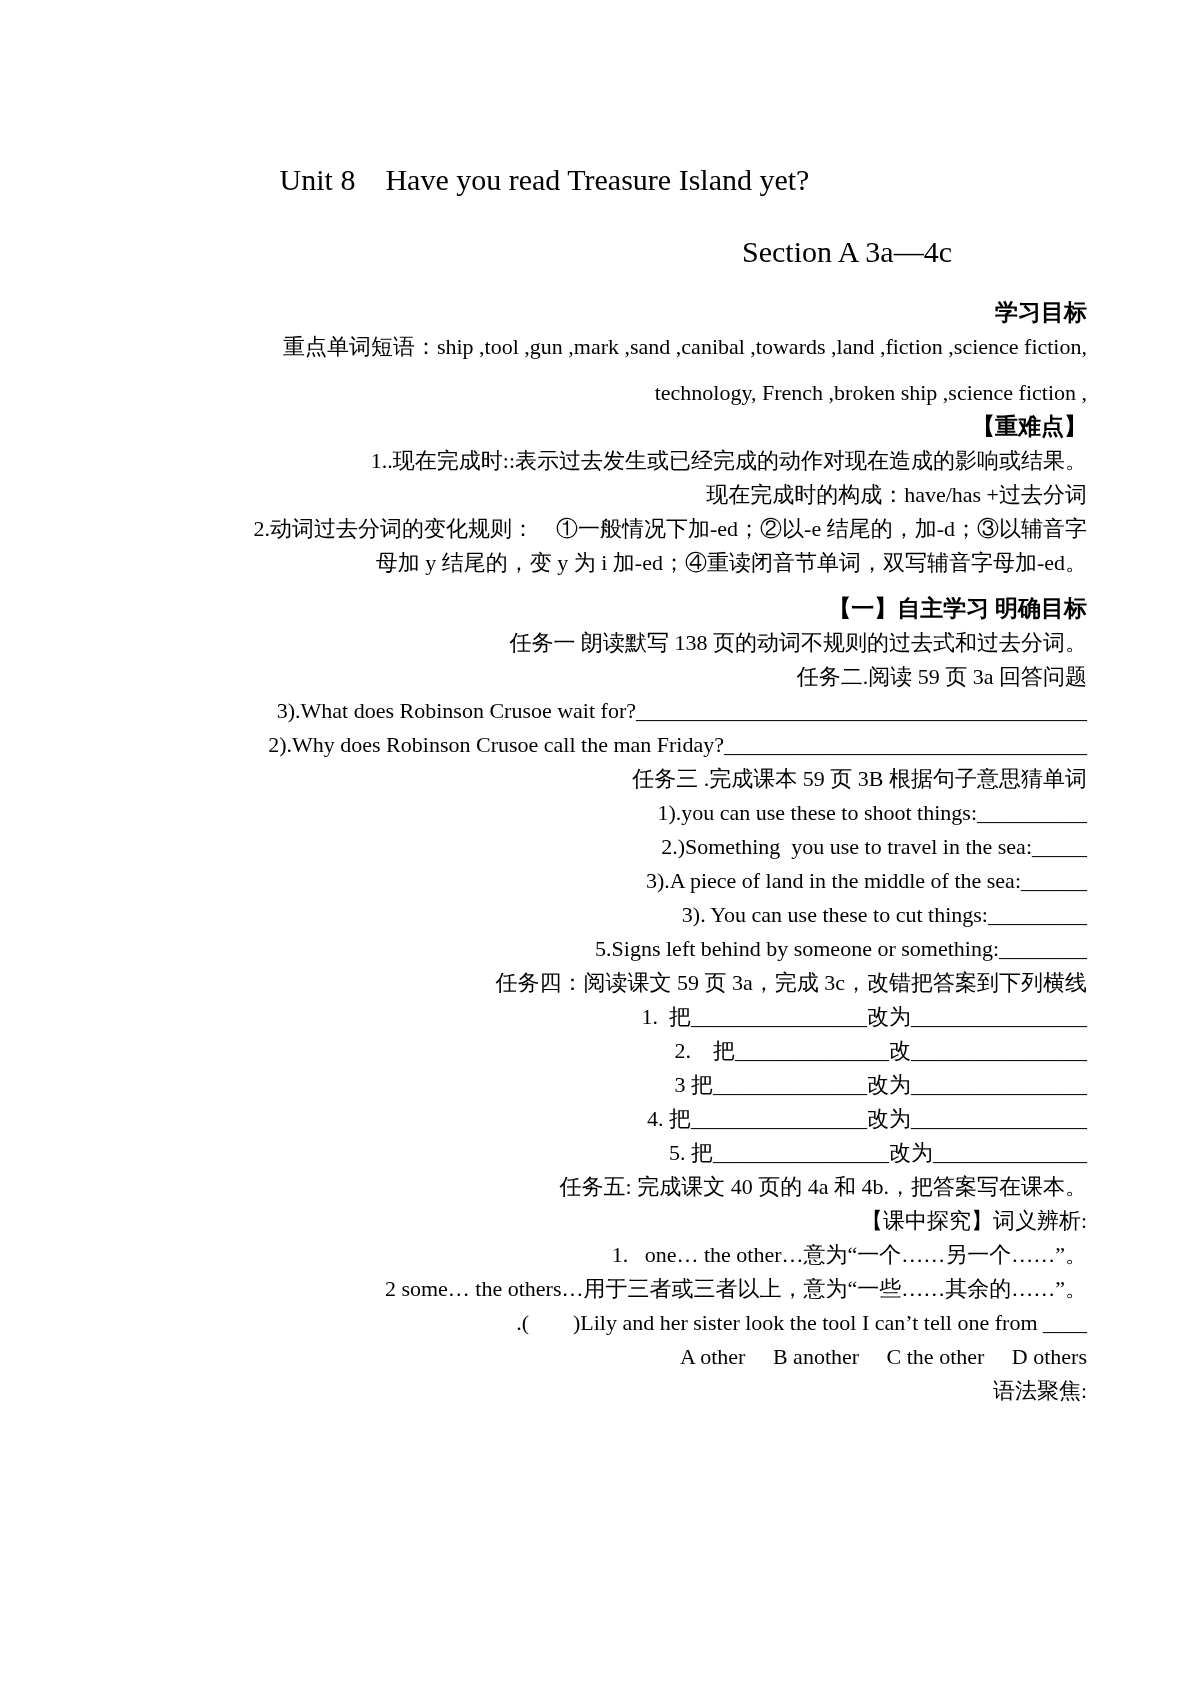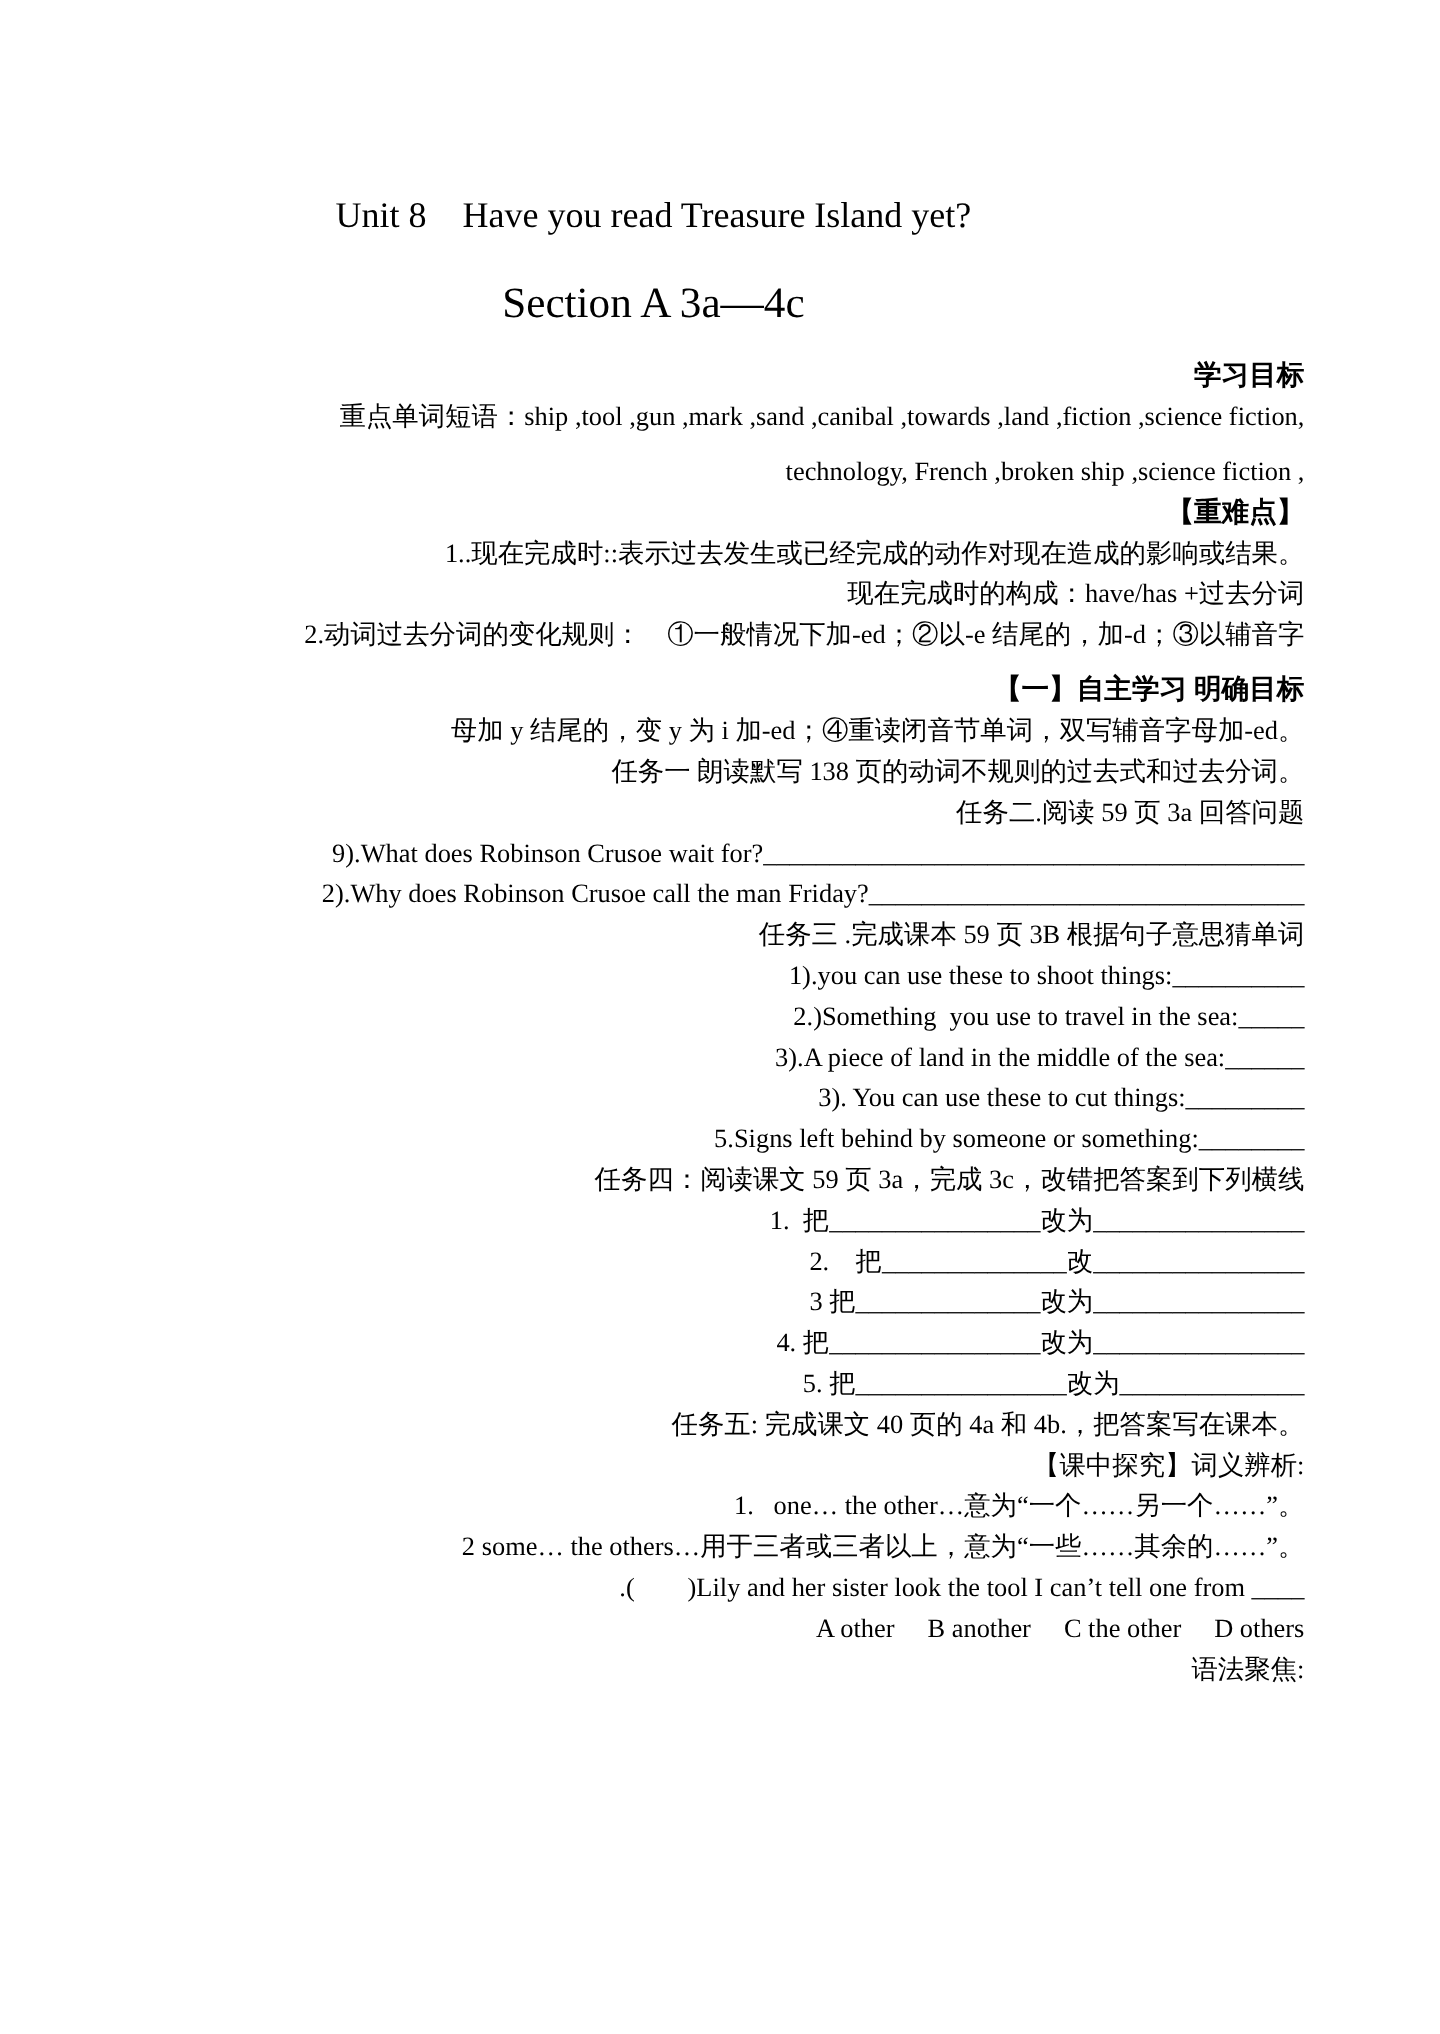--- a/index.html
+++ b/index.html
@@ -18,23 +18,23 @@
     background: #ffffff;
   }
   .doc-title {
     font-size: 30px;
     font-weight: normal;
     text-align: center;
     line-height: 40px;
     white-space: pre-wrap;
   }
   .doc-subtitle {
-    font-size: 36px;
+    font-size: 30px;
     font-weight: normal;
-    text-align: center;
+    text-align: right;
     line-height: 40px;
     margin-top: 32px;
     white-space: pre-wrap;
   }
   .lines {
     margin-top: 24px;
     width: 950px;
   }
   .line {
     font-size: 22px;
@@ -55,25 +55,25 @@
   <h1 class="doc-title">Unit 8    Have you read Treasure Island yet?</h1>
   <h2 class="doc-subtitle">Section A 3a—4c</h2>
   <div class="lines">
       <div class="line bold">学习目标</div>
       <div class="line">重点单词短语：ship ,tool ,gun ,mark ,sand ,canibal ,towards ,land ,fiction ,science fiction,</div>
       <div class="line" style="padding-left: 11px; margin-top: 12px;">technology, French ,broken ship ,science fiction ,</div>
       <div class="line bold">【重难点】</div>
       <div class="line">1..现在完成时::表示过去发生或已经完成的动作对现在造成的影响或结果。</div>
       <div class="line" style="padding-left: 9px;">现在完成时的构成：have/has +过去分词</div>
       <div class="line">2.动词过去分词的变化规则：　①一般情况下加-ed；②以-e 结尾的，加-d；③以辅音字</div>
+      <div class="line">母加 y 结尾的，变 y 为 i 加-ed；④重读闭音节单词，双写辅音字母加-ed。</div>
       <div class="line bold" style="margin-top: 12px;">【一】自主学习 明确目标</div>
-      <div class="line">母加 y 结尾的，变 y 为 i 加-ed；④重读闭音节单词，双写辅音字母加-ed。</div>
       <div class="line">任务一 朗读默写 138 页的动词不规则的过去式和过去分词。</div>
       <div class="line">任务二.阅读 59 页 3a 回答问题</div>
-      <div class="line">9).What does Robinson Crusoe wait for?_________________________________________</div>
+      <div class="line">3).What does Robinson Crusoe wait for?_________________________________________</div>
       <div class="line">2).Why does Robinson Crusoe call the man Friday?_________________________________</div>
       <div class="line">任务三 .完成课本 59 页 3B 根据句子意思猜单词</div>
       <div class="line">1).you can use these to shoot things:__________</div>
       <div class="line">2.)Something  you use to travel in the sea:_____</div>
       <div class="line">3).A piece of land in the middle of the sea:______</div>
       <div class="line">3). You can use these to cut things:_________</div>
       <div class="line">5.Signs left behind by someone or something:________</div>
       <div class="line">任务四：阅读课文 59 页 3a，完成 3c，改错把答案到下列横线</div>
       <div class="line">1.  把________________改为________________</div>
       <div class="line">2.    把______________改________________</div>

